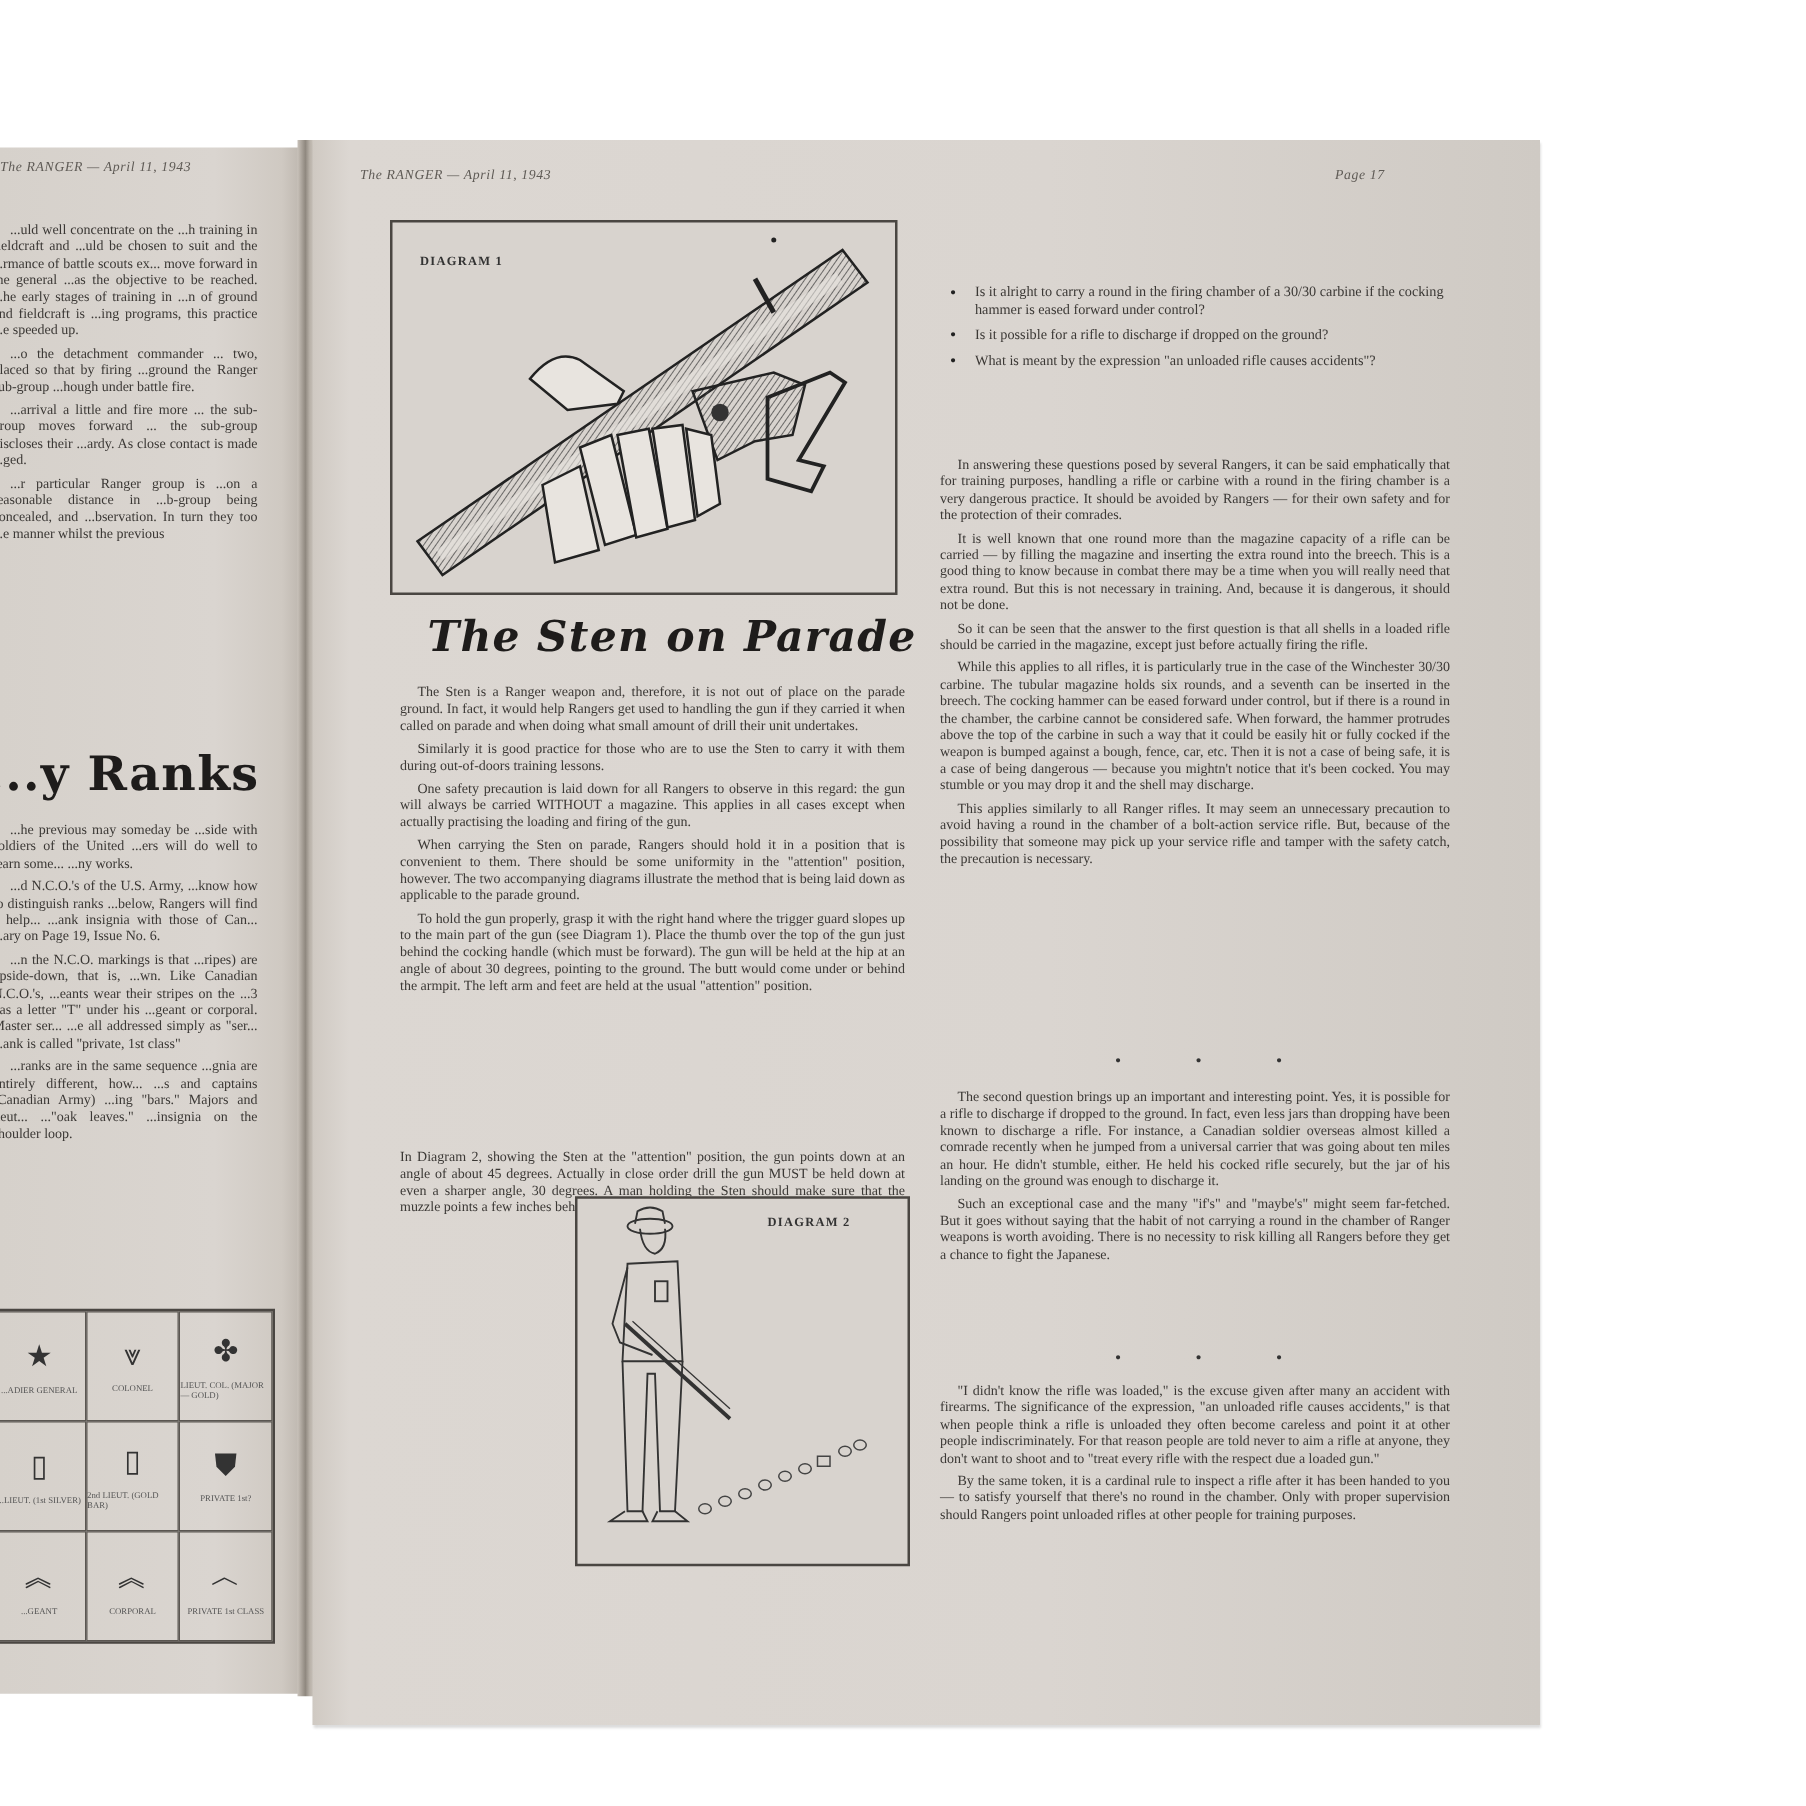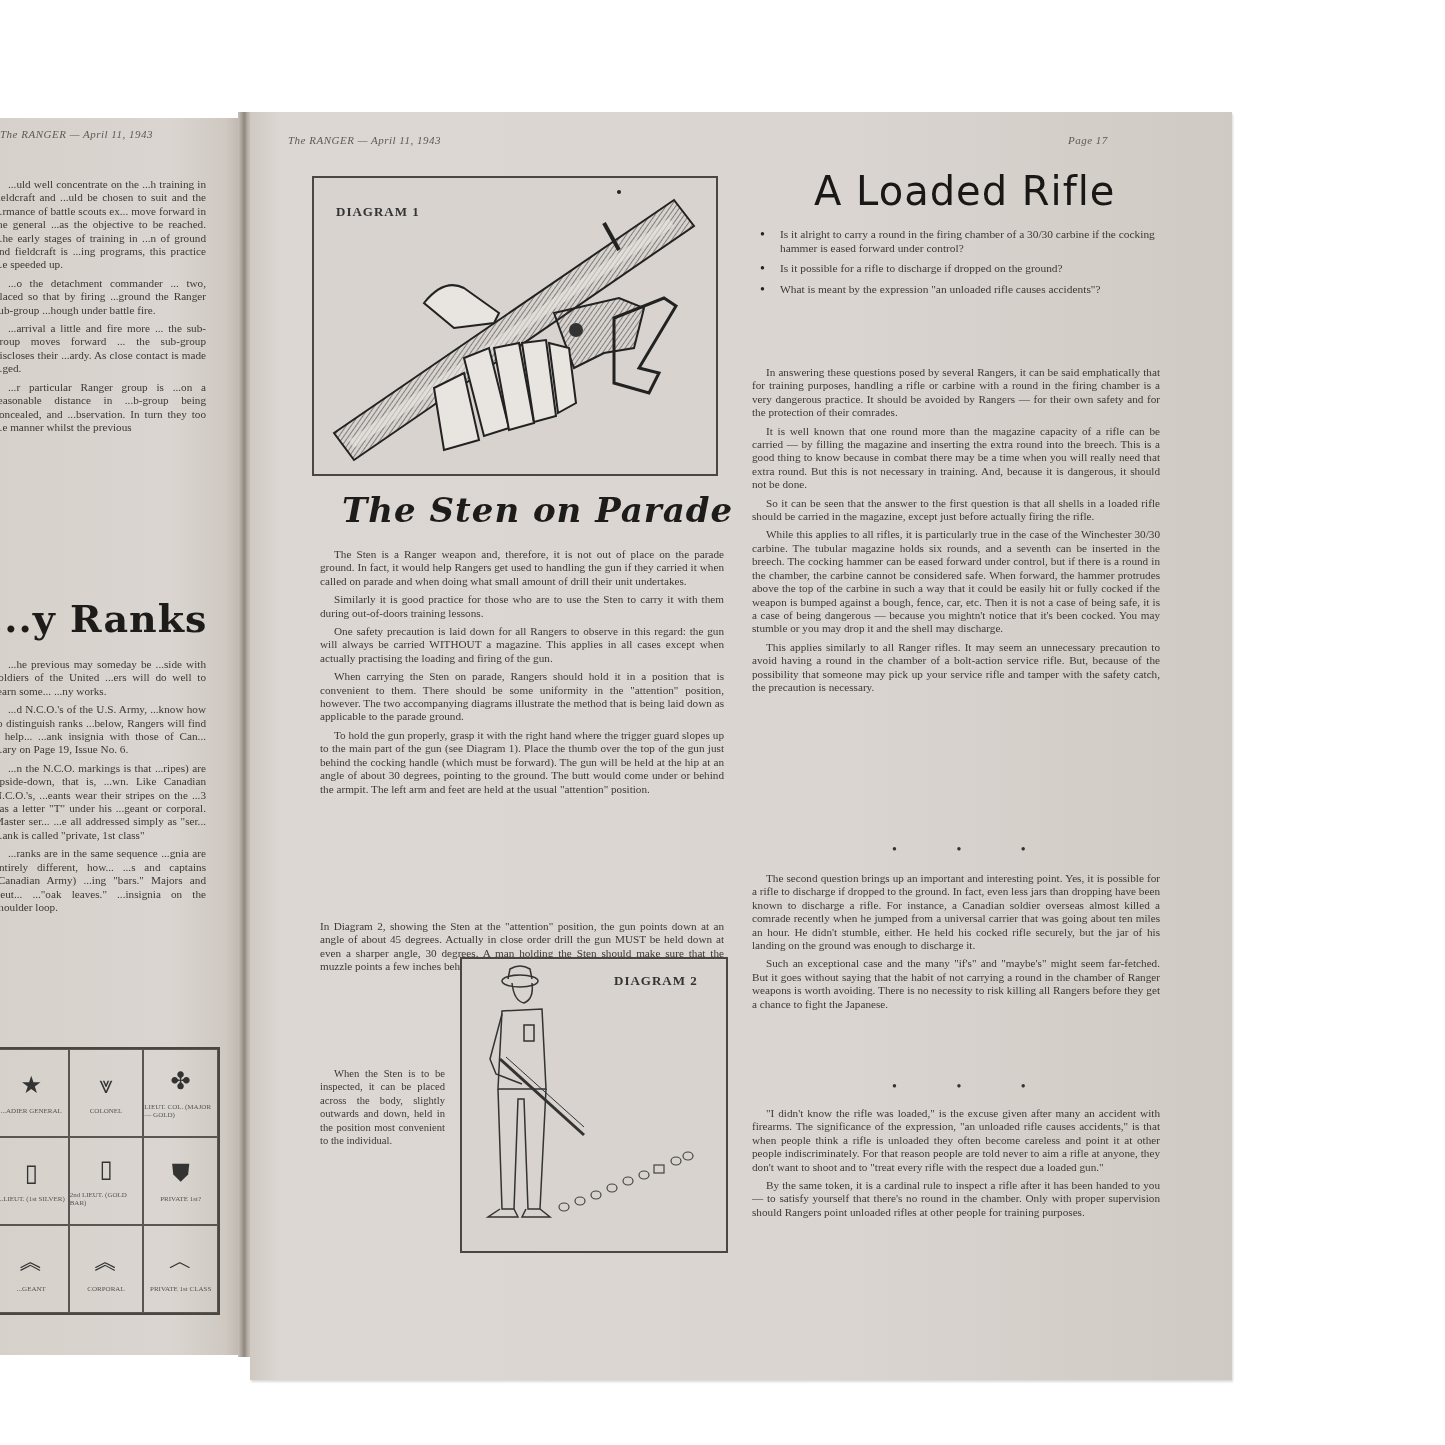--- a/index.html
+++ b/index.html
@@ -13,21 +13,21 @@
     background:linear-gradient(90deg,#cfc9c2 0%,#dcd7d2 3%,#dad5d0 60%,#cfcac4 100%);
     box-shadow: 1px 2px 2px rgba(0,0,0,0.15); }
   .runhead { position:absolute; font-style:italic; font-size:11px; color:#5e5a55; letter-spacing:0.5px; }
   .col-text { position:absolute; font-size:11.2px; line-height:13.4px; text-align:justify; color:#3b3835; }
   .col-text p { margin:0 0 5px 0; text-indent:14px; }
   .bullets { position:absolute; font-size:11.4px; line-height:13.6px; color:#3b3835; margin:0; padding:0; list-style:none; }
   .bullets li { position:relative; padding-left:22px; margin-bottom:7px; }
   .bullets li::before { content:"•"; position:absolute; left:2px; top:0; font-size:14px; color:#222; }
   .dots { position:absolute; font-size:14px; letter-spacing:28px; color:#333; }
   .figure-box { position:absolute; border:2px solid #4a4642; background:#d8d3ce; }
-  .fig-label { position:absolute; font-size:13px; letter-spacing:1px; color:#333; font-weight:bold; }
+  .fig-label { position:absolute; font-size:10px; letter-spacing:1px; color:#333; font-weight:bold; }
   .headline-sans { position:absolute; font-family:"DejaVu Sans", sans-serif; font-size:40px; color:#1a1817; letter-spacing:1px; }
   .headline-script { position:absolute; font-family:"DejaVu Serif", serif; font-style:italic; font-weight:bold; font-size:34px; color:#1e1c1b; letter-spacing:1px; }
   .headline-bold { position:absolute; font-family:"DejaVu Serif", serif; font-weight:bold; font-size:38px; color:#1e1c1b; letter-spacing:1px; }
   .insignia-grid { position:absolute; left:-8px; top:1047px; width:224px; height:264px; border:2px solid #4a4642;
     display:grid; grid-template-columns:repeat(3,1fr); grid-template-rows:repeat(3,1fr); }
   .insignia-cell { border:1px solid #5a5651; display:flex; flex-direction:column; align-items:center; justify-content:center; font-size:7px; color:#555; }
   .insignia-cell .glyph { font-size:24px; color:#333; margin-bottom:8px; }
   .caption-text { position:absolute; font-size:8.6px; line-height:10.6px; text-align:justify; color:#3b3835; }
 </style>
 </head>
@@ -130,23 +130,20 @@
     <p>When carrying the Sten on parade, Rangers should hold it in a position that is convenient to them. There should be some uniformity in the "attention" position, however. The two accompanying diagrams illustrate the method that is being laid down as applicable to the parade ground.</p>
     <p>To hold the gun properly, grasp it with the right hand where the trigger guard slopes up to the main part of the gun (see Diagram 1). Place the thumb over the top of the gun just behind the cocking handle (which must be forward). The gun will be held at the hip at an angle of about 30 degrees, pointing to the ground. The butt would come under or behind the armpit. The left arm and feet are held at the usual "attention" position.</p>
   </div>
 
   <div class="col-text" style="left:70px;top:808px;width:404px;">
     <p style="width:404px"></p>
   </div>
 
   <div class="col-text" style="left:70px;top:808px;width:404px;">In Diagram 2, showing the Sten at the "attention" position, the gun points down at an angle of about 45 degrees. Actually in close order drill the gun MUST be held down at even a sharper angle, 30 degrees. A man holding the Sten should make sure that the muzzle points a few inches behind the heel of the man in front of him.</div>
 
-  <div class="col-text" style="left:70px;top:955px;width:125px;font-size:10.6px;">
-    <p>When the Sten is to be inspected, it can be placed across the body, slightly outwards and down, held in the position most convenient to the individual.</p>
-  </div>
 
 
   <div class="figure-box" style="left:210px;top:845px;width:264px;height:292px;">
     <div class="fig-label" style="left:152px;top:14px;">DIAGRAM 2</div>
     <svg width="264" height="292" viewBox="0 0 264 292">
       <g fill="none" stroke="#333" stroke-width="1.5">
         <ellipse cx="58" cy="22" rx="18" ry="6"></ellipse>
         <path d="M46,20 L48,10 Q58,4 68,10 L70,20"></path>
         <path d="M50,24 Q52,42 62,44 Q72,40 70,24"></path>
         <path d="M40,52 L80,50 L84,130 L36,130 Z"></path>
@@ -164,21 +161,20 @@
         <ellipse cx="150" cy="229" rx="5" ry="4"></ellipse>
         <ellipse cx="166" cy="222" rx="5" ry="4"></ellipse>
         <ellipse cx="182" cy="216" rx="5" ry="4"></ellipse>
         <rect x="192" y="206" width="10" height="8"></rect>
         <ellipse cx="214" cy="202" rx="5" ry="4"></ellipse>
         <ellipse cx="226" cy="197" rx="5" ry="4"></ellipse>
       </g>
     </svg>
   </div>
 
-  <div class="headline-sans" style="left:564px;top:56px;">A Loaded Rifle</div>
   <ul class="bullets" style="left:508px;top:116px;width:408px;">
     <li>Is it alright to carry a round in the firing chamber of a 30/30 carbine if the cocking hammer is eased forward under control?</li>
     <li>Is it possible for a rifle to discharge if dropped on the ground?</li>
     <li>What is meant by the expression "an unloaded rifle causes accidents"?</li>
   </ul>
 
   <div class="col-text" style="left:502px;top:254px;width:408px;">
     <p>In answering these questions posed by several Rangers, it can be said emphatically that for training purposes, handling a rifle or carbine with a round in the firing chamber is a very dangerous practice. It should be avoided by Rangers — for their own safety and for the protection of their comrades.</p>
     <p>It is well known that one round more than the magazine capacity of a rifle can be carried — by filling the magazine and inserting the extra round into the breech. This is a good thing to know because in combat there may be a time when you will really need that extra round. But this is not necessary in training. And, because it is dangerous, it should not be done.</p>
     <p>So it can be seen that the answer to the first question is that all shells in a loaded rifle should be carried in the magazine, except just before actually firing the rifle.</p>

